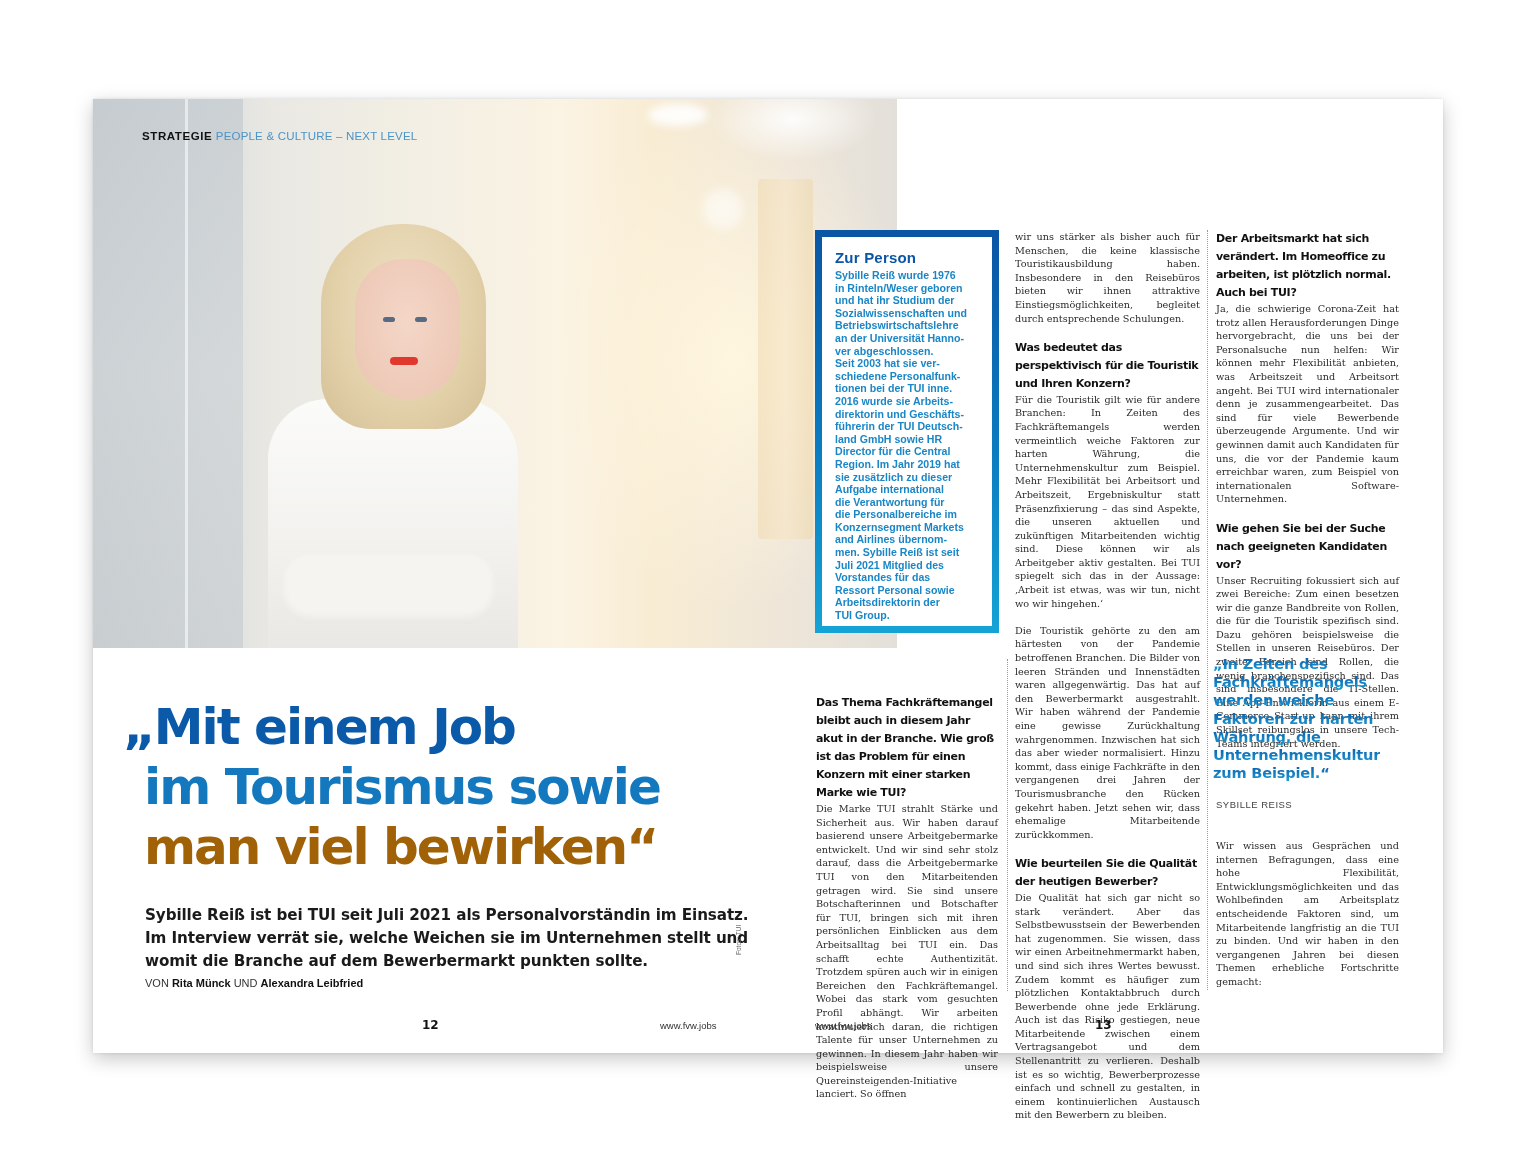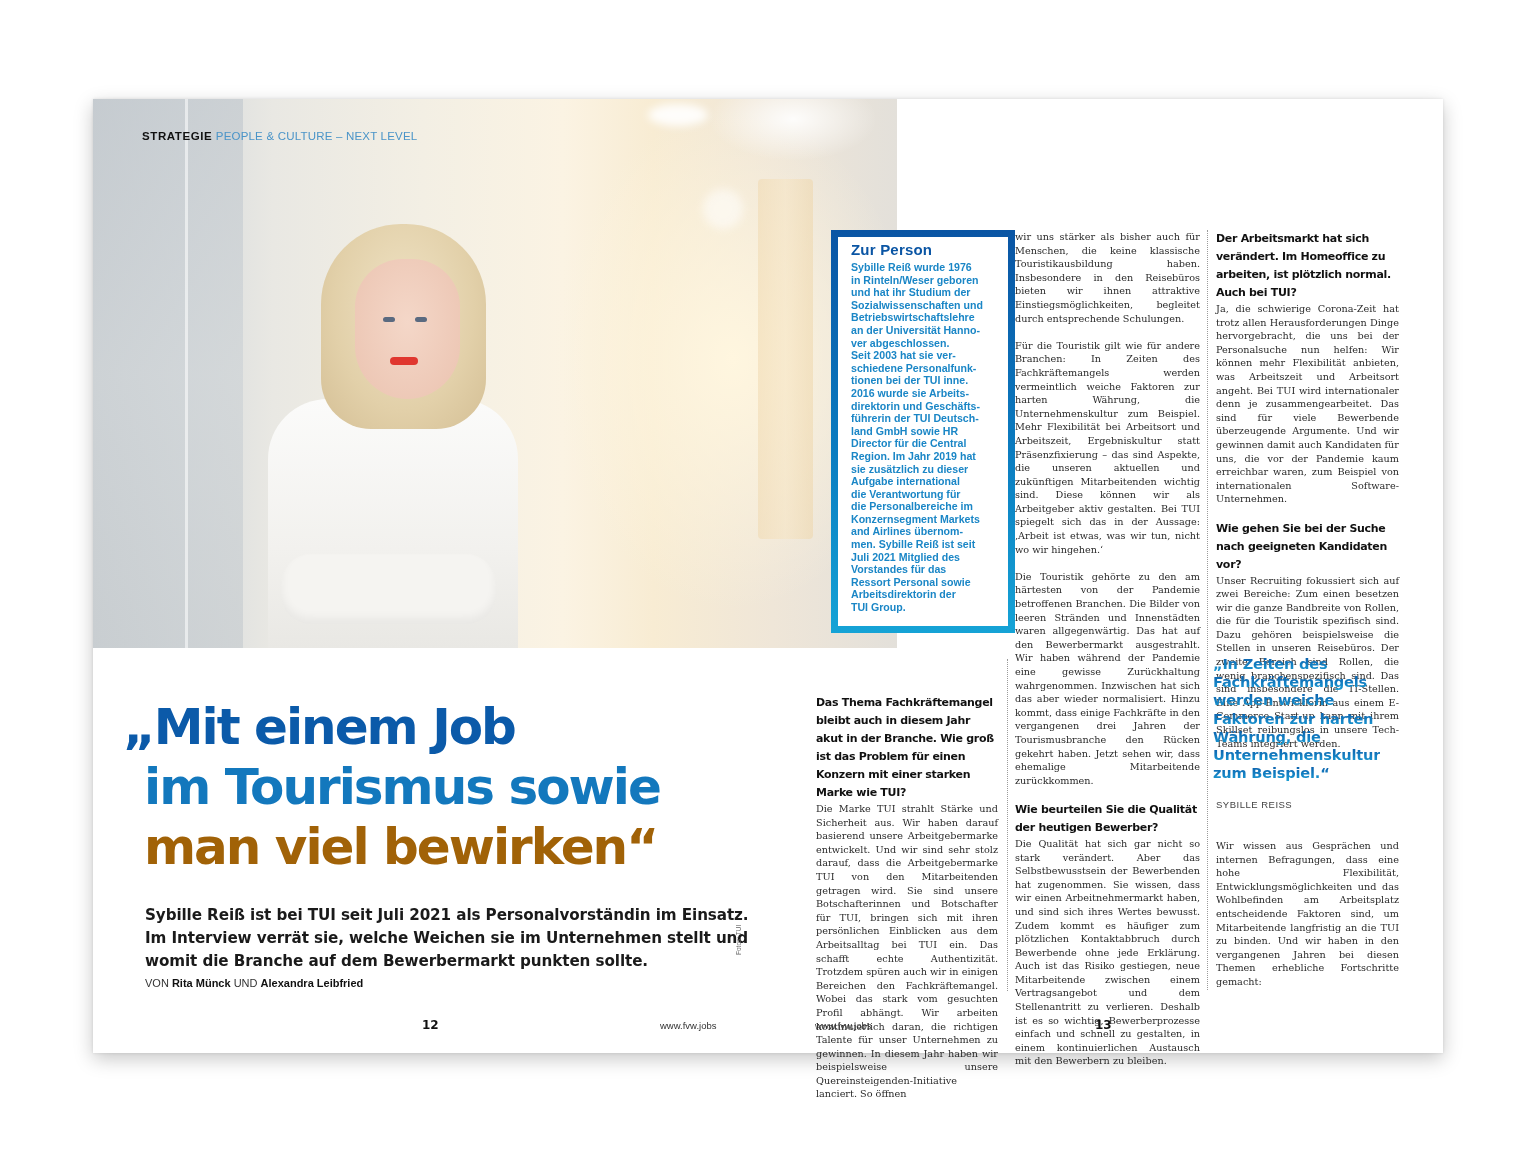--- a/index.html
+++ b/index.html
@@ -38,24 +38,24 @@
   .photo .arms { position: absolute; left: 188px; top: 455px; width: 215px; height: 70px;
     background: #f5f4f1; border-radius: 30px; box-shadow: inset 0 -6px 10px rgba(0,0,0,0.05); }
 
   
   .section-header { position: absolute; left: 49px; top: 31px; font-size: 11.5px; letter-spacing: 0.2px; white-space: nowrap; }
   .section-header .kicker { font-weight: bold; color: #111111; letter-spacing: 0.6px; text-align: center; }
   .section-header .topic { color: #4a94c8; }
 
   
   .bio {
-    position: absolute; left: 738px; top: 131px; width: 184px; height: 403px;
+    position: absolute; left: 722px; top: 131px; width: 184px; height: 403px;
     border: 7px solid transparent;
     background: linear-gradient(#ffffff, #ffffff) padding-box, linear-gradient(180deg, #0a55a4 0%, #0b7cc0 55%, #15a3d6 100%) border-box;
-    padding: 4px 10px 10px 13px;
+    padding: 12px 10px 10px 13px;
   }
   .bio h3 { font-size: 15px; font-weight: bold; color: #0a55a4; margin-bottom: 3px; letter-spacing: 0.2px; }
   .bio p { font-size: 10.6px; line-height: 12.6px; font-weight: bold; color: #1a86c6; white-space: pre-line; }
 
   
   .headline { position: absolute; left: 30px; top: 598px; width: 640px; font-family: "DejaVu Sans", sans-serif; font-weight: bold; font-size: 50px; line-height: 60px; letter-spacing: -2px; }
   .headline div { white-space: nowrap; }
   .headline .l1 { color: #0b5aa9; }
   .headline .l2 { color: #1378bd; padding-left: 21px; }
   .headline .l3 { color: #a16207; padding-left: 21px; }
@@ -169,20 +169,21 @@
   <div class="rule r2"></div>
 
   <div class="col col1">
     <p class="q">Das Thema Fachkräftemangel bleibt auch in diesem Jahr akut in der Branche. Wie groß ist das Problem für einen Konzern mit einer starken Marke wie TUI?</p>
     <p class="a">Die Marke TUI strahlt Stärke und Sicherheit aus. Wir haben darauf basierend unsere Arbeitgebermarke entwickelt. Und wir sind sehr stolz darauf, dass die Arbeitgebermarke TUI von den Mitarbeitenden getragen wird. Sie sind unsere Botschafterinnen und Botschafter für TUI, bringen sich mit ihren persönlichen Einblicken aus dem Arbeitsalltag bei TUI ein. Das schafft echte Authentizität. Trotzdem spüren auch wir in einigen Bereichen den Fachkräftemangel. Wobei das stark vom gesuchten Profil abhängt. Wir arbeiten kontinuierlich daran, die richtigen Talente für unser Unternehmen zu gewinnen. In diesem Jahr haben wir beispielsweise unsere Quereinsteigenden-Initiative lanciert. So öffnen</p>
   </div>
 
   <div class="col col2">
     <p class="a">wir uns stärker als bisher auch für Menschen, die keine klassische Touristikausbildung haben. Insbesondere in den Reisebüros bieten wir ihnen attraktive Einstiegsmöglichkeiten, begleitet durch entsprechende Schulungen.</p>
     <div class="gap"></div>
+    <p class="q">Was bedeutet das perspektivisch für die Touristik und Ihren Konzern?</p>
     <p class="a">Für die Touristik gilt wie für andere Branchen: In Zeiten des Fachkräftemangels werden vermeintlich weiche Faktoren zur harten Währung, die Unternehmenskultur zum Beispiel. Mehr Flexibilität bei Arbeitsort und Arbeitszeit, Ergebniskultur statt Präsenzfixierung – das sind Aspekte, die unseren aktuellen und zukünftigen Mitarbeitenden wichtig sind. Diese können wir als Arbeitgeber aktiv gestalten. Bei TUI spiegelt sich das in der Aussage: ‚Arbeit ist etwas, was wir tun, nicht wo wir hingehen.‘</p>
     <div class="gap"></div>
     <p class="a">Die Touristik gehörte zu den am härtesten von der Pandemie betroffenen Branchen. Die Bilder von leeren Stränden und Innenstädten waren allgegenwärtig. Das hat auf den Bewerbermarkt ausgestrahlt. Wir haben während der Pandemie eine gewisse Zurückhaltung wahrgenommen. Inzwischen hat sich das aber wieder normalisiert. Hinzu kommt, dass einige Fachkräfte in den vergangenen drei Jahren der Tourismusbranche den Rücken gekehrt haben. Jetzt sehen wir, dass ehemalige Mitarbeitende zurückkommen.</p>
     <div class="gap"></div>
     <p class="q">Wie beurteilen Sie die Qualität der heutigen Bewerber?</p>
     <p class="a">Die Qualität hat sich gar nicht so stark verändert. Aber das Selbstbewusstsein der Bewerbenden hat zugenommen. Sie wissen, dass wir einen Arbeitnehmermarkt haben, und sind sich ihres Wertes bewusst. Zudem kommt es häufiger zum plötzlichen Kontaktabbruch durch Bewerbende ohne jede Erklärung. Auch ist das Risiko gestiegen, neue Mitarbeitende zwischen einem Vertragsangebot und dem Stellenantritt zu verlieren. Deshalb ist es so wichtig, Bewerberprozesse einfach und schnell zu gestalten, in einem kontinuierlichen Austausch mit den Bewerbern zu bleiben.</p>
   </div>
 
   <div class="col col3">
     <p class="q">Der Arbeitsmarkt hat sich verändert. Im Homeoffice zu arbeiten, ist plötzlich normal. Auch bei TUI?</p>

